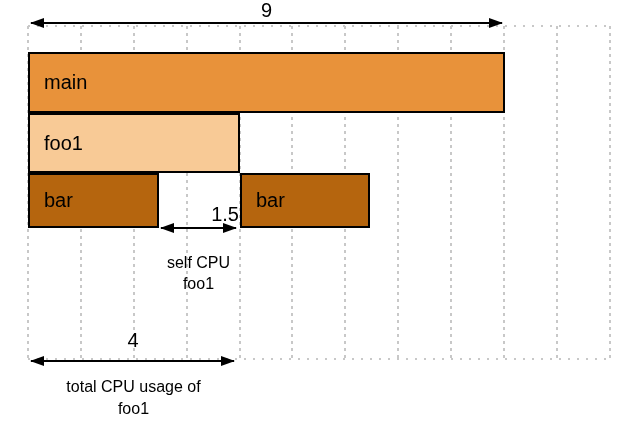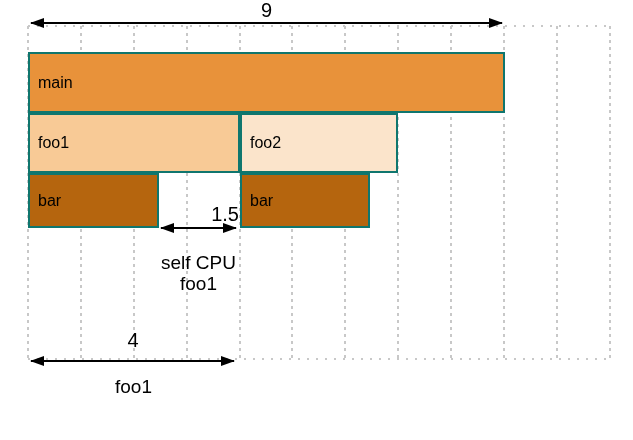--- a/index.html
+++ b/index.html
@@ -3,33 +3,33 @@
 <meta charset="utf-8">
 <style>
   html,body{margin:0;padding:0;background:#ffffff;}
   .canvas{
     position:relative;width:633px;height:440px;background:#ffffff;
     font-family:"Liberation Sans","DejaVu Sans",sans-serif;color:#000;
     overflow:hidden;
   }
   .layer{position:absolute;left:0;top:0;width:633px;height:440px;pointer-events:none;}
   .frame{
-    position:absolute;box-sizing:border-box;border:2px solid #0f766e;
-    font-size:16px;padding-left:8px;white-space:nowrap;overflow:hidden;
+    position:absolute;box-sizing:border-box;border:2px solid #000000;
+    font-size:20px;padding-left:14px;white-space:nowrap;overflow:hidden;
   }
   .f-main{left:28px;top:52px;width:477px;height:61px;background:#E8923A;line-height:57px;}
   .f-foo1{left:28px;top:113px;width:212px;height:60px;background:#F8CA96;line-height:56px;}
   .f-foo2{left:240px;top:113px;width:158px;height:60px;background:#FBE4CB;line-height:56px;}
   .f-bar1{left:28px;top:173px;width:131px;height:55px;background:#B5650E;line-height:51px;}
   .f-bar2{left:240px;top:173px;width:130px;height:55px;background:#B5650E;line-height:51px;}
   .dim-label{position:absolute;font-size:20px;text-align:center;line-height:20px;}
   .lbl-9{left:28px;top:0px;width:477px;height:20px;}
   .lbl-15{left:158px;top:204px;width:81px;height:20px;text-align:right;}
   .lbl-4{left:28px;top:330px;width:210px;height:20px;}
-  .caption{position:absolute;font-size:19px;text-align:center;}
+  .caption{position:absolute;font-size:16px;text-align:center;}
   .cap-self{left:128px;top:252px;width:141px;line-height:21px;}
   .cap-total{left:23px;top:376px;width:221px;line-height:22px;}
 </style>
 </head>
 <body>
 
 <div class="canvas">
 
   <svg class="layer" width="633" height="440" viewBox="0 0 633 440">
     <g stroke="#c8c8c8" stroke-width="2">
@@ -47,21 +47,20 @@
       <line x1="398" y1="26" x2="398" y2="359" stroke-dasharray="3 4"></line>
       <line x1="451" y1="26" x2="451" y2="359" stroke-dasharray="3 4"></line>
       <line x1="504" y1="26" x2="504" y2="359" stroke-dasharray="3 4"></line>
       <line x1="557" y1="26" x2="557" y2="359" stroke-dasharray="3 4"></line>
       <line x1="610" y1="26" x2="610" y2="359" stroke-dasharray="3 4"></line>
     </g>
   </svg>
 
   <div class="frame f-main">main</div>
   <div class="frame f-foo1">foo1</div>
-  <div class="frame f-foo2">foo2</div>
   <div class="frame f-bar1">bar</div>
   <div class="frame f-bar2">bar</div>
 
   <svg class="layer" width="633" height="440" viewBox="0 0 633 440">
     <defs>
       <marker id="ah" markerUnits="userSpaceOnUse" markerWidth="14" markerHeight="10" refX="13" refY="5" orient="auto-start-reverse">
         <path d="M0,0 L14,5 L0,10 z" fill="#000"></path>
       </marker>
     </defs>
     <line x1="31" y1="23" x2="502" y2="23" stroke="#000" stroke-width="2" marker-start="url(#ah)" marker-end="url(#ah)"></line>
@@ -71,16 +70,17 @@
 
   <div class="dim-label lbl-9">9</div>
   <div class="dim-label lbl-15">1.5</div>
   <div class="dim-label lbl-4">4</div>
 
   <div class="caption cap-self">
     <div>self CPU</div>
     <div>foo1</div>
   </div>
   <div class="caption cap-total">
+    <div>total CPU usage of</div>
     <div>foo1</div>
   </div>
 
 </div>
 
 </body></html>

